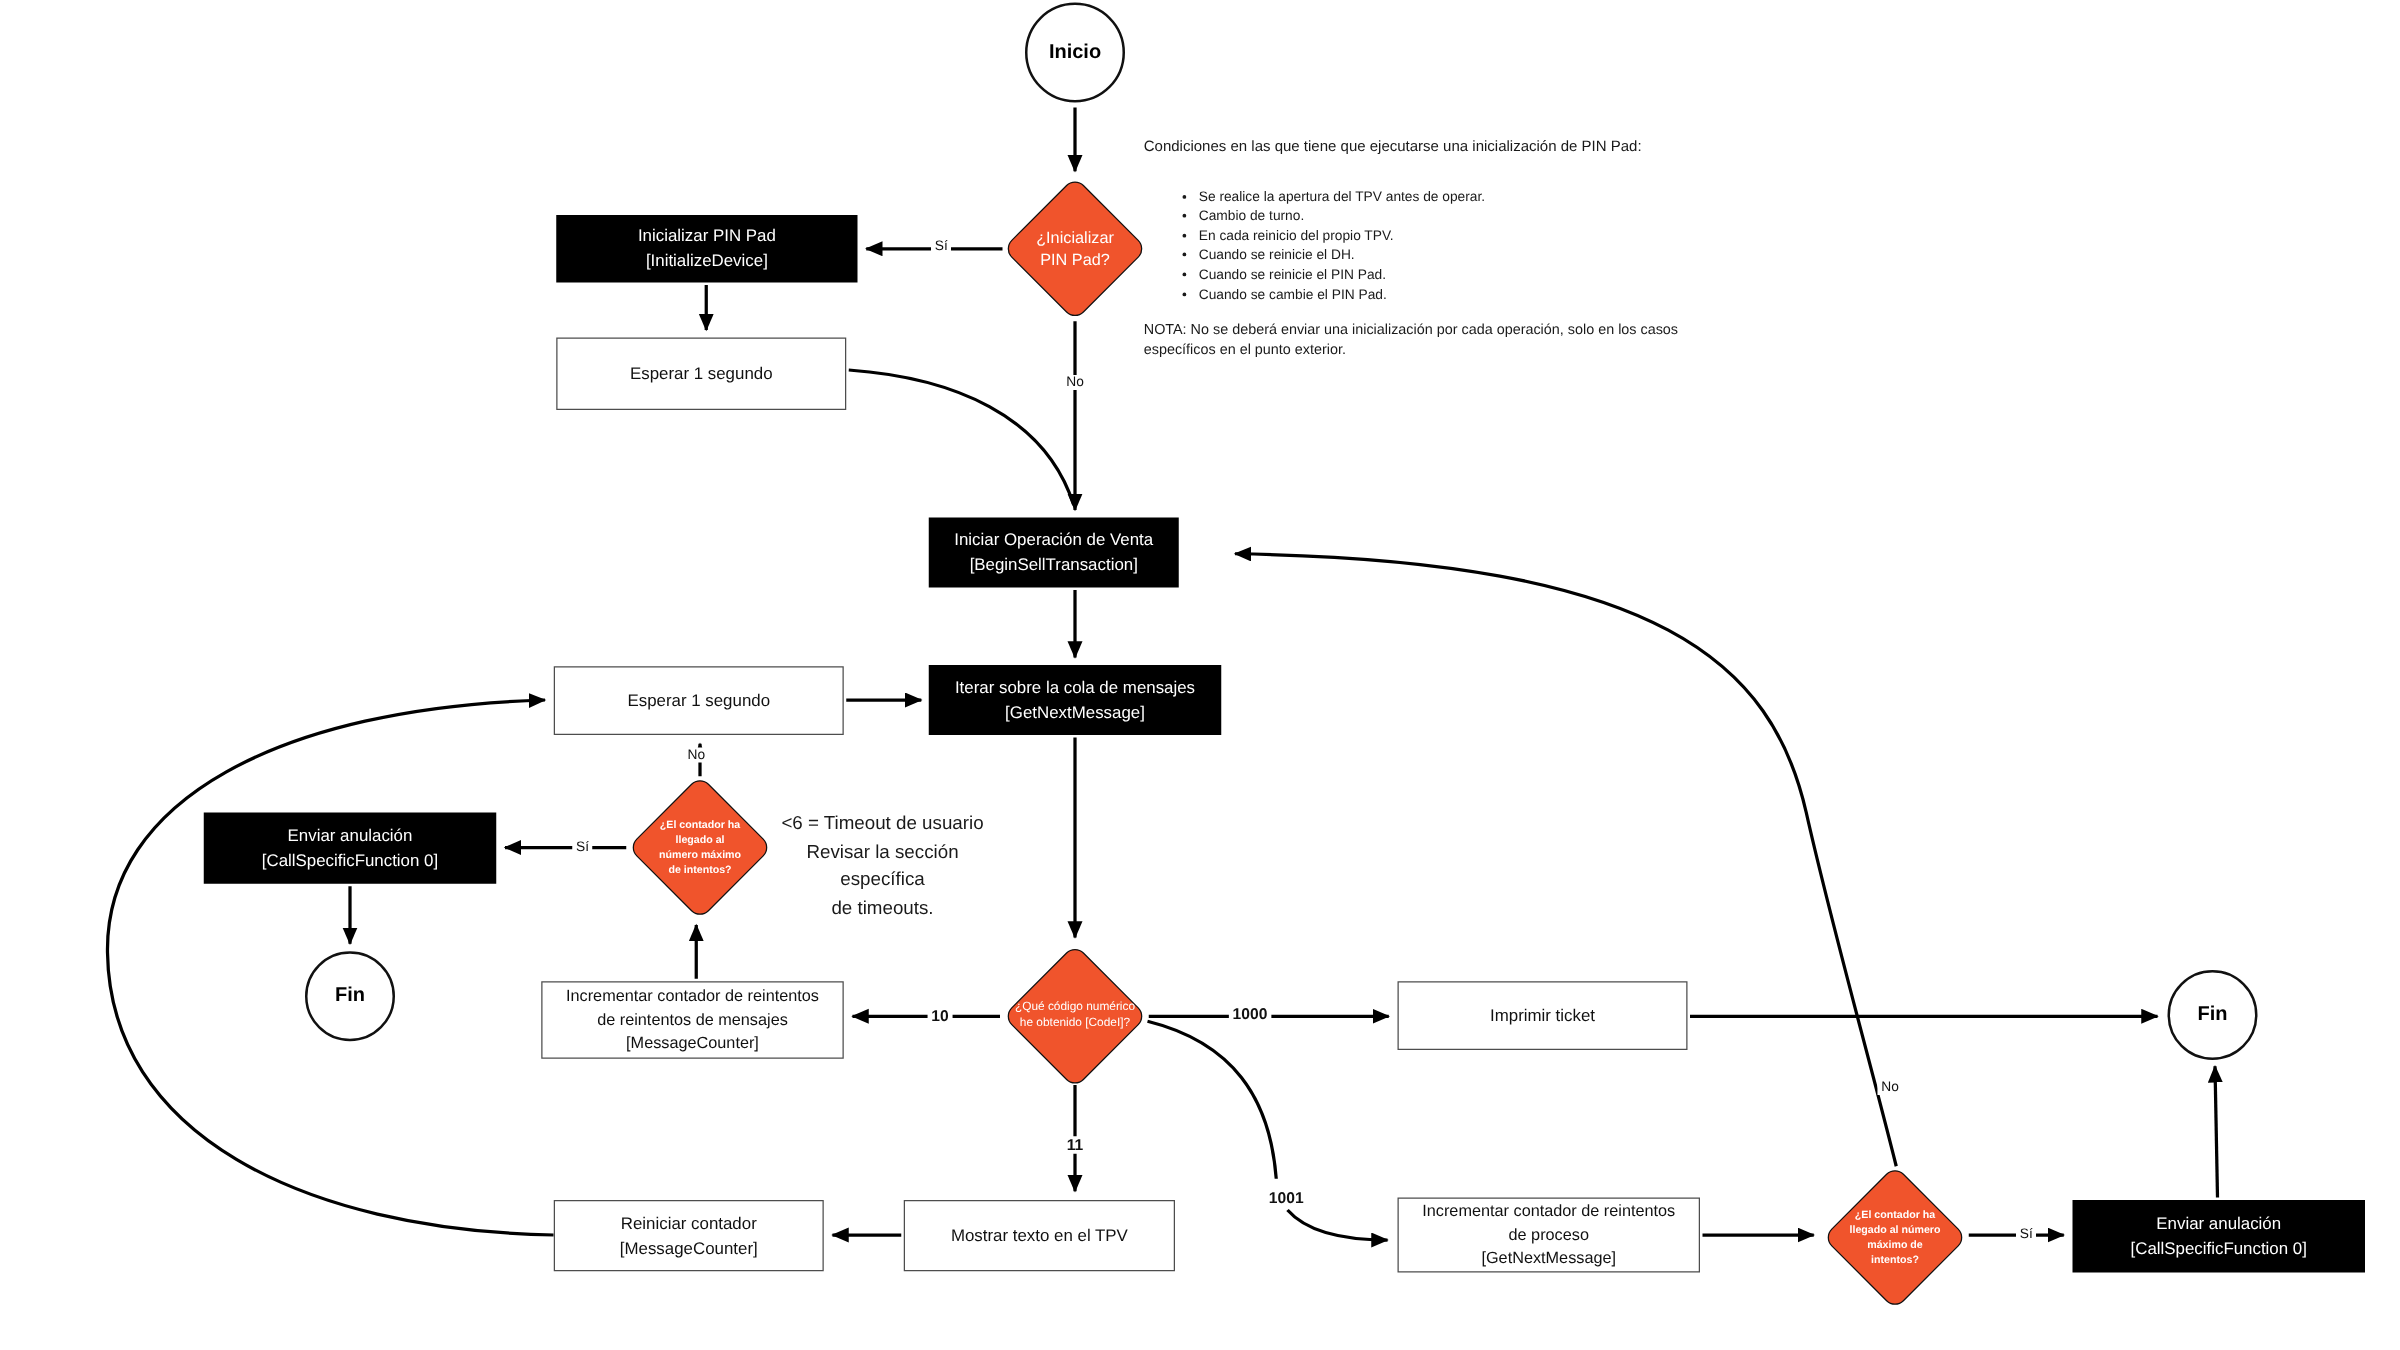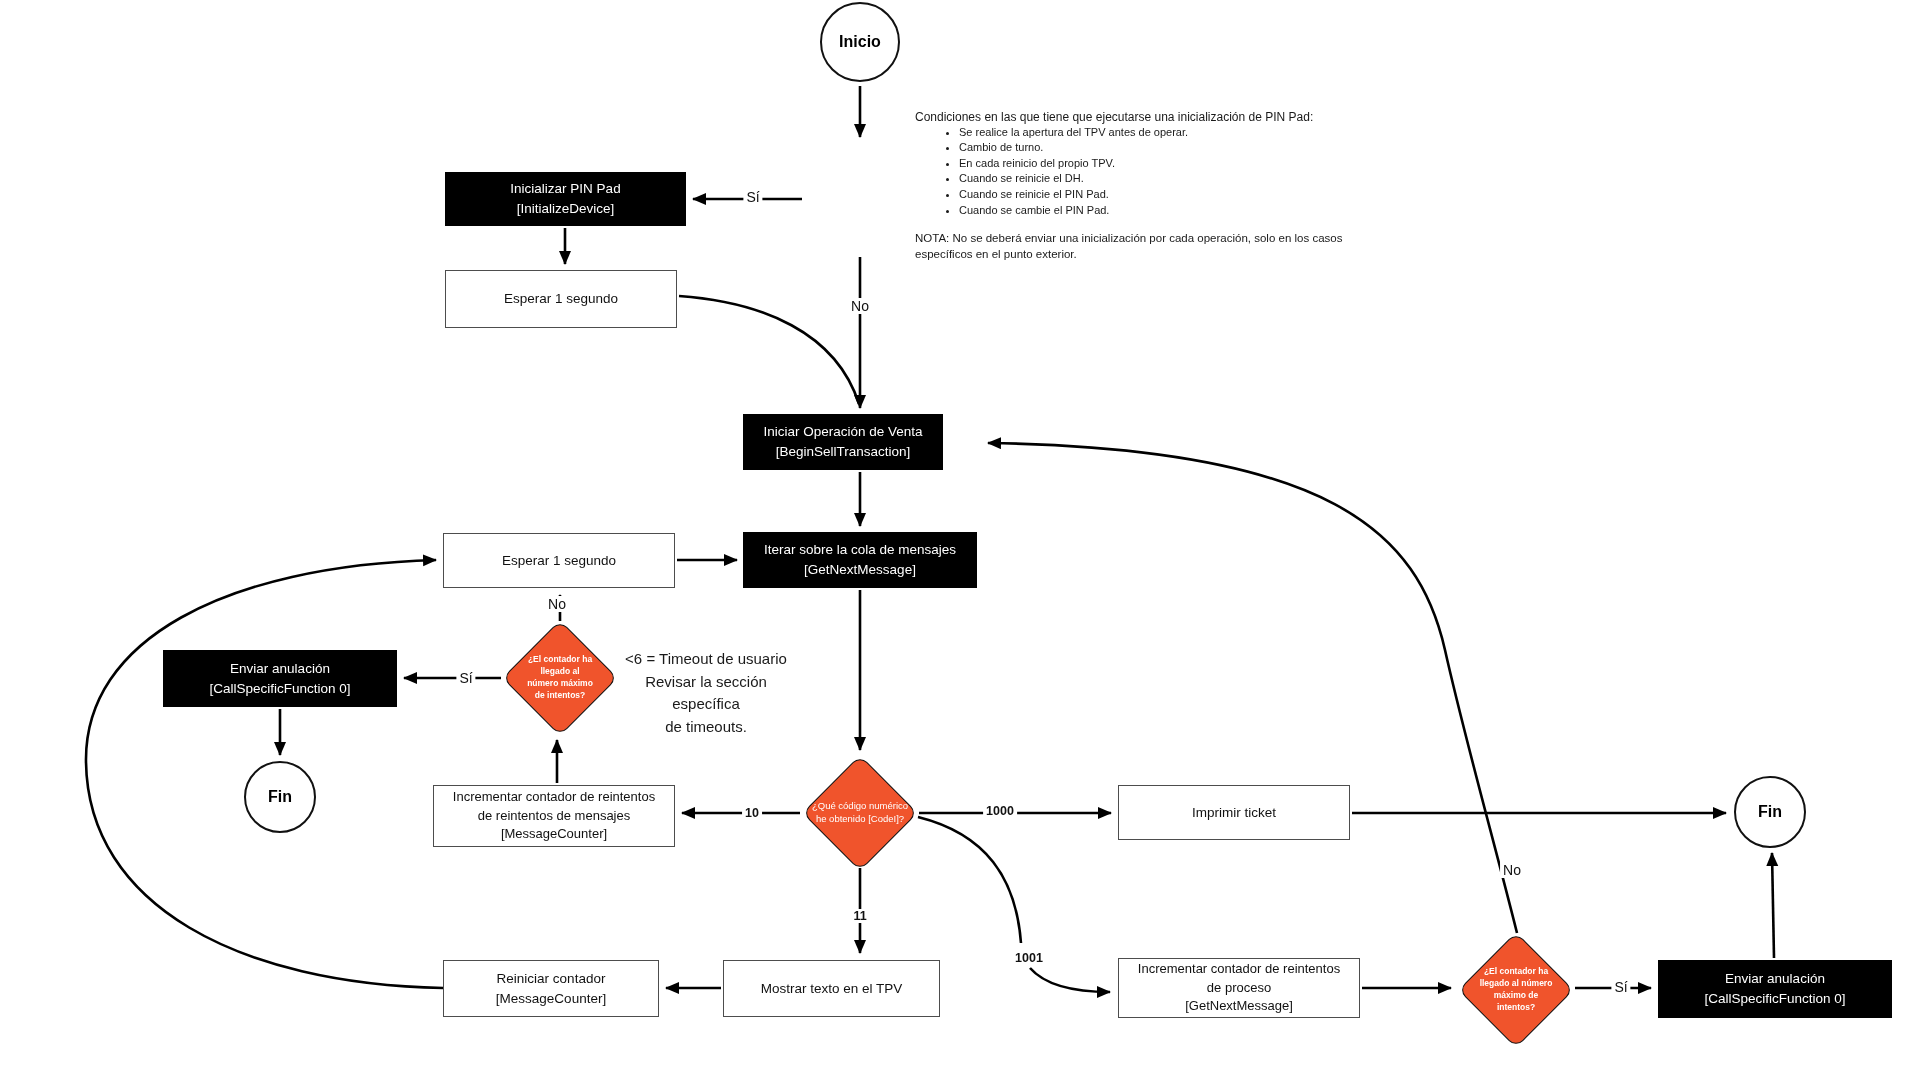--- a/index.html
+++ b/index.html
@@ -11,25 +11,25 @@
   .node{position:absolute;z-index:2;display:flex;flex-direction:column;align-items:center;justify-content:center;box-sizing:border-box;}
   .black-box{background:#000;color:#fff;font-size:13.5px;line-height:1.45;}
   .white-box{background:#fff;border:1.5px solid #4d4d4d;color:#111;font-size:13.5px;line-height:1.45;}
   .circle{background:#fff;border:2px solid #111;border-radius:50%;font-weight:bold;font-size:16px;color:#000;}
   .diamond-wrap{position:absolute;width:116px;height:116px;z-index:2;}
   .diamond-shape{position:absolute;left:17px;top:17px;width:80px;height:80px;background:#F0542C;border:1.5px solid #111;border-radius:10px;transform:rotate(45deg);}
   .diamond-text{position:absolute;inset:0;display:flex;flex-direction:column;align-items:center;justify-content:center;color:#fff;text-align:center;z-index:3;}
   .dt-lg{font-size:13px;line-height:1.35;}
   .dt-md{font-size:9.5px;line-height:1.35;}
   .dt-sm{font-size:8.5px;line-height:1.4;font-weight:bold;}
-  .lbl{position:absolute;z-index:4;background:#fff;padding:0 3px;font-size:14px;color:#111;transform:translate(-50%,-50%);white-space:nowrap;}
+  .lbl{position:absolute;z-index:4;background:#fff;padding:0 3px;font-size:11px;color:#111;transform:translate(-50%,-50%);white-space:nowrap;}
   .lbl-b{font-weight:bold;font-size:12.5px;}
   .annot{position:absolute;z-index:2;color:#1a1a1a;}
   #cond-block{left:915px;top:110px;width:480px;font-size:12px;line-height:1.3;}
-  #cond-block ul{margin:0 0 0 0;padding-left:44px;font-size:11px;line-height:1.24;}
+  #cond-block ul{margin:26px 0 0 0;padding-left:44px;font-size:11px;line-height:1.24;}
   #cond-block ul li{margin:0 0 2px 0;}
   #cond-nota{margin-top:14px;font-size:11.5px;line-height:1.35;width:470px;}
   #timeout-note{left:622px;top:648px;width:168px;text-align:center;font-size:15px;line-height:1.5;}
 </style>
 </head>
 <body>
 
 <div id="canvas">
 
   <svg id="wires" viewBox="0 0 1920 1080">
@@ -69,20 +69,27 @@
   <div class="node circle" style="left:820px;top:2px;width:80px;height:80px;">
     <span>Inicio</span>
   </div>
   <div class="node circle" style="left:244px;top:761px;width:72px;height:72px;">
     <span>Fin</span>
   </div>
   <div class="node circle" style="left:1734px;top:776px;width:72px;height:72px;">
     <span>Fin</span>
   </div>
 
+  <div class="diamond-wrap" style="left:802px;top:141px;">
+    <div class="diamond-shape"></div>
+    <div class="diamond-text dt-lg">
+      <div>¿Inicializar</div>
+      <div>PIN Pad?</div>
+    </div>
+  </div>
 
   <div class="diamond-wrap" style="left:502px;top:620px;">
     <div class="diamond-shape"></div>
     <div class="diamond-text dt-sm">
       <div>¿El contador ha</div>
       <div>llegado al</div>
       <div>número máximo</div>
       <div>de intentos?</div>
     </div>
   </div>

